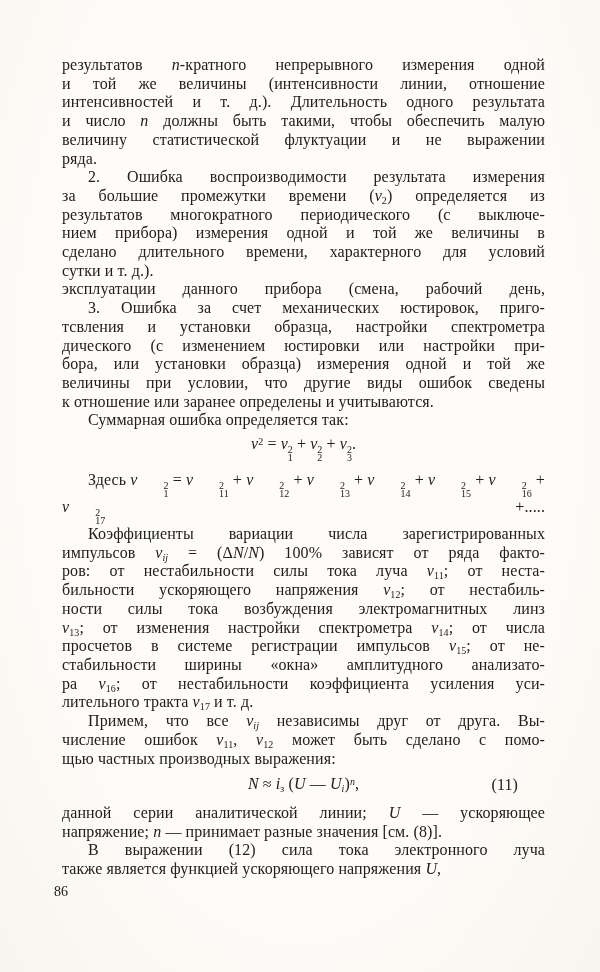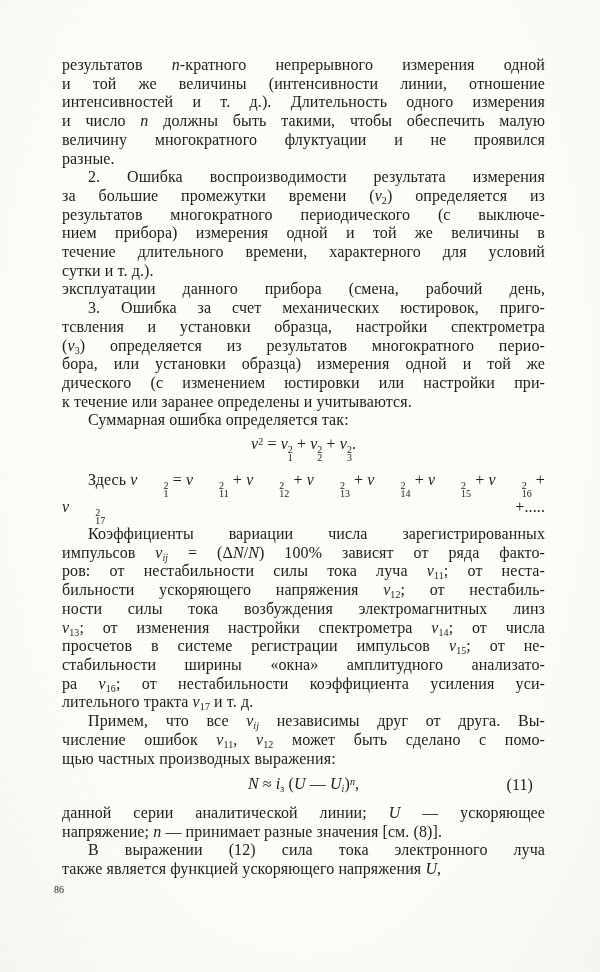--- a/index.html
+++ b/index.html
@@ -46,61 +46,61 @@
   .formula-row {
     position: relative;
     text-align: right;
     text-align-last: center;
     margin: 5px 0 9px 0;
   }
   .formula-row.numbered { margin: 7px 0 10px 0; }
   .formula { display: inline-block; }
   .eq-num {
     position: absolute;
-    right: 12px;
+    right: 27px;
     top: 50%;
     transform: translateY(-50%);
     margin-left: 37px;
   }
   .page-number {
     position: absolute;
     left: 54px;
     top: 884px;
-    font-size: 10px;
+    font-size: 14px;
   }
 </style>
 </head>
 <body>
 
 <div class="page" style="color: rgb(33, 32, 29);">
   <div class="text-block">
       <div class="para">
         <div class="line">результатов <i>n</i>-кратного непрерывного измерения одной</div>
         <div class="line">и той же величины (интенсивности линии, отношение</div>
-        <div class="line">интенсивностей и т. д.). Длительность одного измерения</div>
+        <div class="line">интенсивностей и т. д.). Длительность одного результата</div>
         <div class="line">и число <i>n</i> должны быть такими, чтобы обеспечить малую</div>
-        <div class="line">величину многократного флуктуации и не проявился</div>
-        <div class="line last">разные.</div>
+        <div class="line">величину статистической флуктуации и не выражении</div>
+        <div class="line last">ряда.</div>
       </div>
       <div class="para">
         <div class="line indent">2. Ошибка воспроизводимости результата измерения</div>
         <div class="line">за большие промежутки времени (<i>v</i><sub>2</sub>) определяется из</div>
         <div class="line">результатов многократного периодического (с выключе-</div>
         <div class="line">нием прибора) измерения одной и той же величины в</div>
-        <div class="line">течение длительного времени, характерного для условий</div>
+        <div class="line">сделано длительного времени, характерного для условий</div>
         <div class="line last">сутки и т. д.).</div>
         <div class="line">эксплуатации данного прибора (смена, рабочий день,</div>
       </div>
       <div class="para">
         <div class="line indent">3. Ошибка за счет механических юстировок, приго-</div>
         <div class="line">тсвления и установки образца, настройки спектрометра</div>
-        <div class="line">(<i>v</i><sub>3</sub>) определяется из результатов многократного перио-</div>
+        <div class="line">дического (с изменением юстировки или настройки при-</div>
         <div class="line">бора, или установки образца) измерения одной и той же</div>
-        <div class="line">дического (с изменением юстировки или настройки при-</div>
-        <div class="line last">к течение или заранее определены и учитываются.</div>
+        <div class="line">величины при условии, что другие виды ошибок сведены</div>
+        <div class="line last">к отношение или заранее определены и учитываются.</div>
       </div>
       <div class="para">
         <div class="line last indent">Суммарная ошибка определяется так:</div>
       </div>
       <div class="formula-row"><span class="formula"><i>v</i><sup>2</sup> = <i>v</i><span class="ss">
             <span>2</span>
             <span>1</span>
           </span> + <i>v</i><span class="ss">
             <span>2</span>
             <span>2</span>

